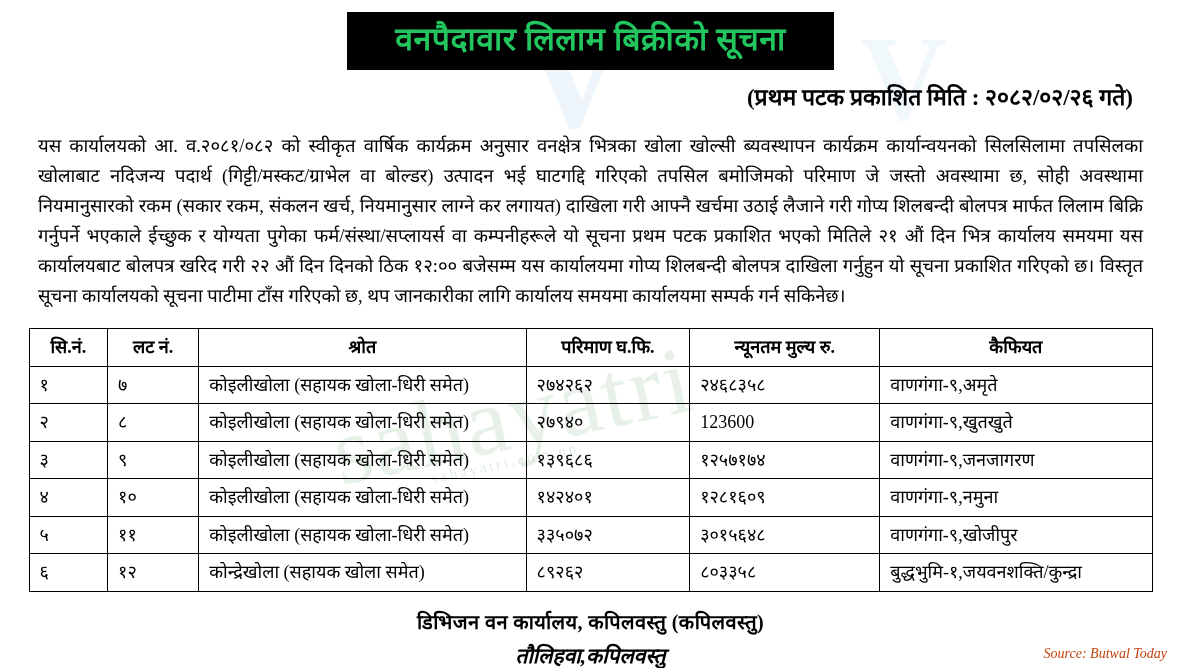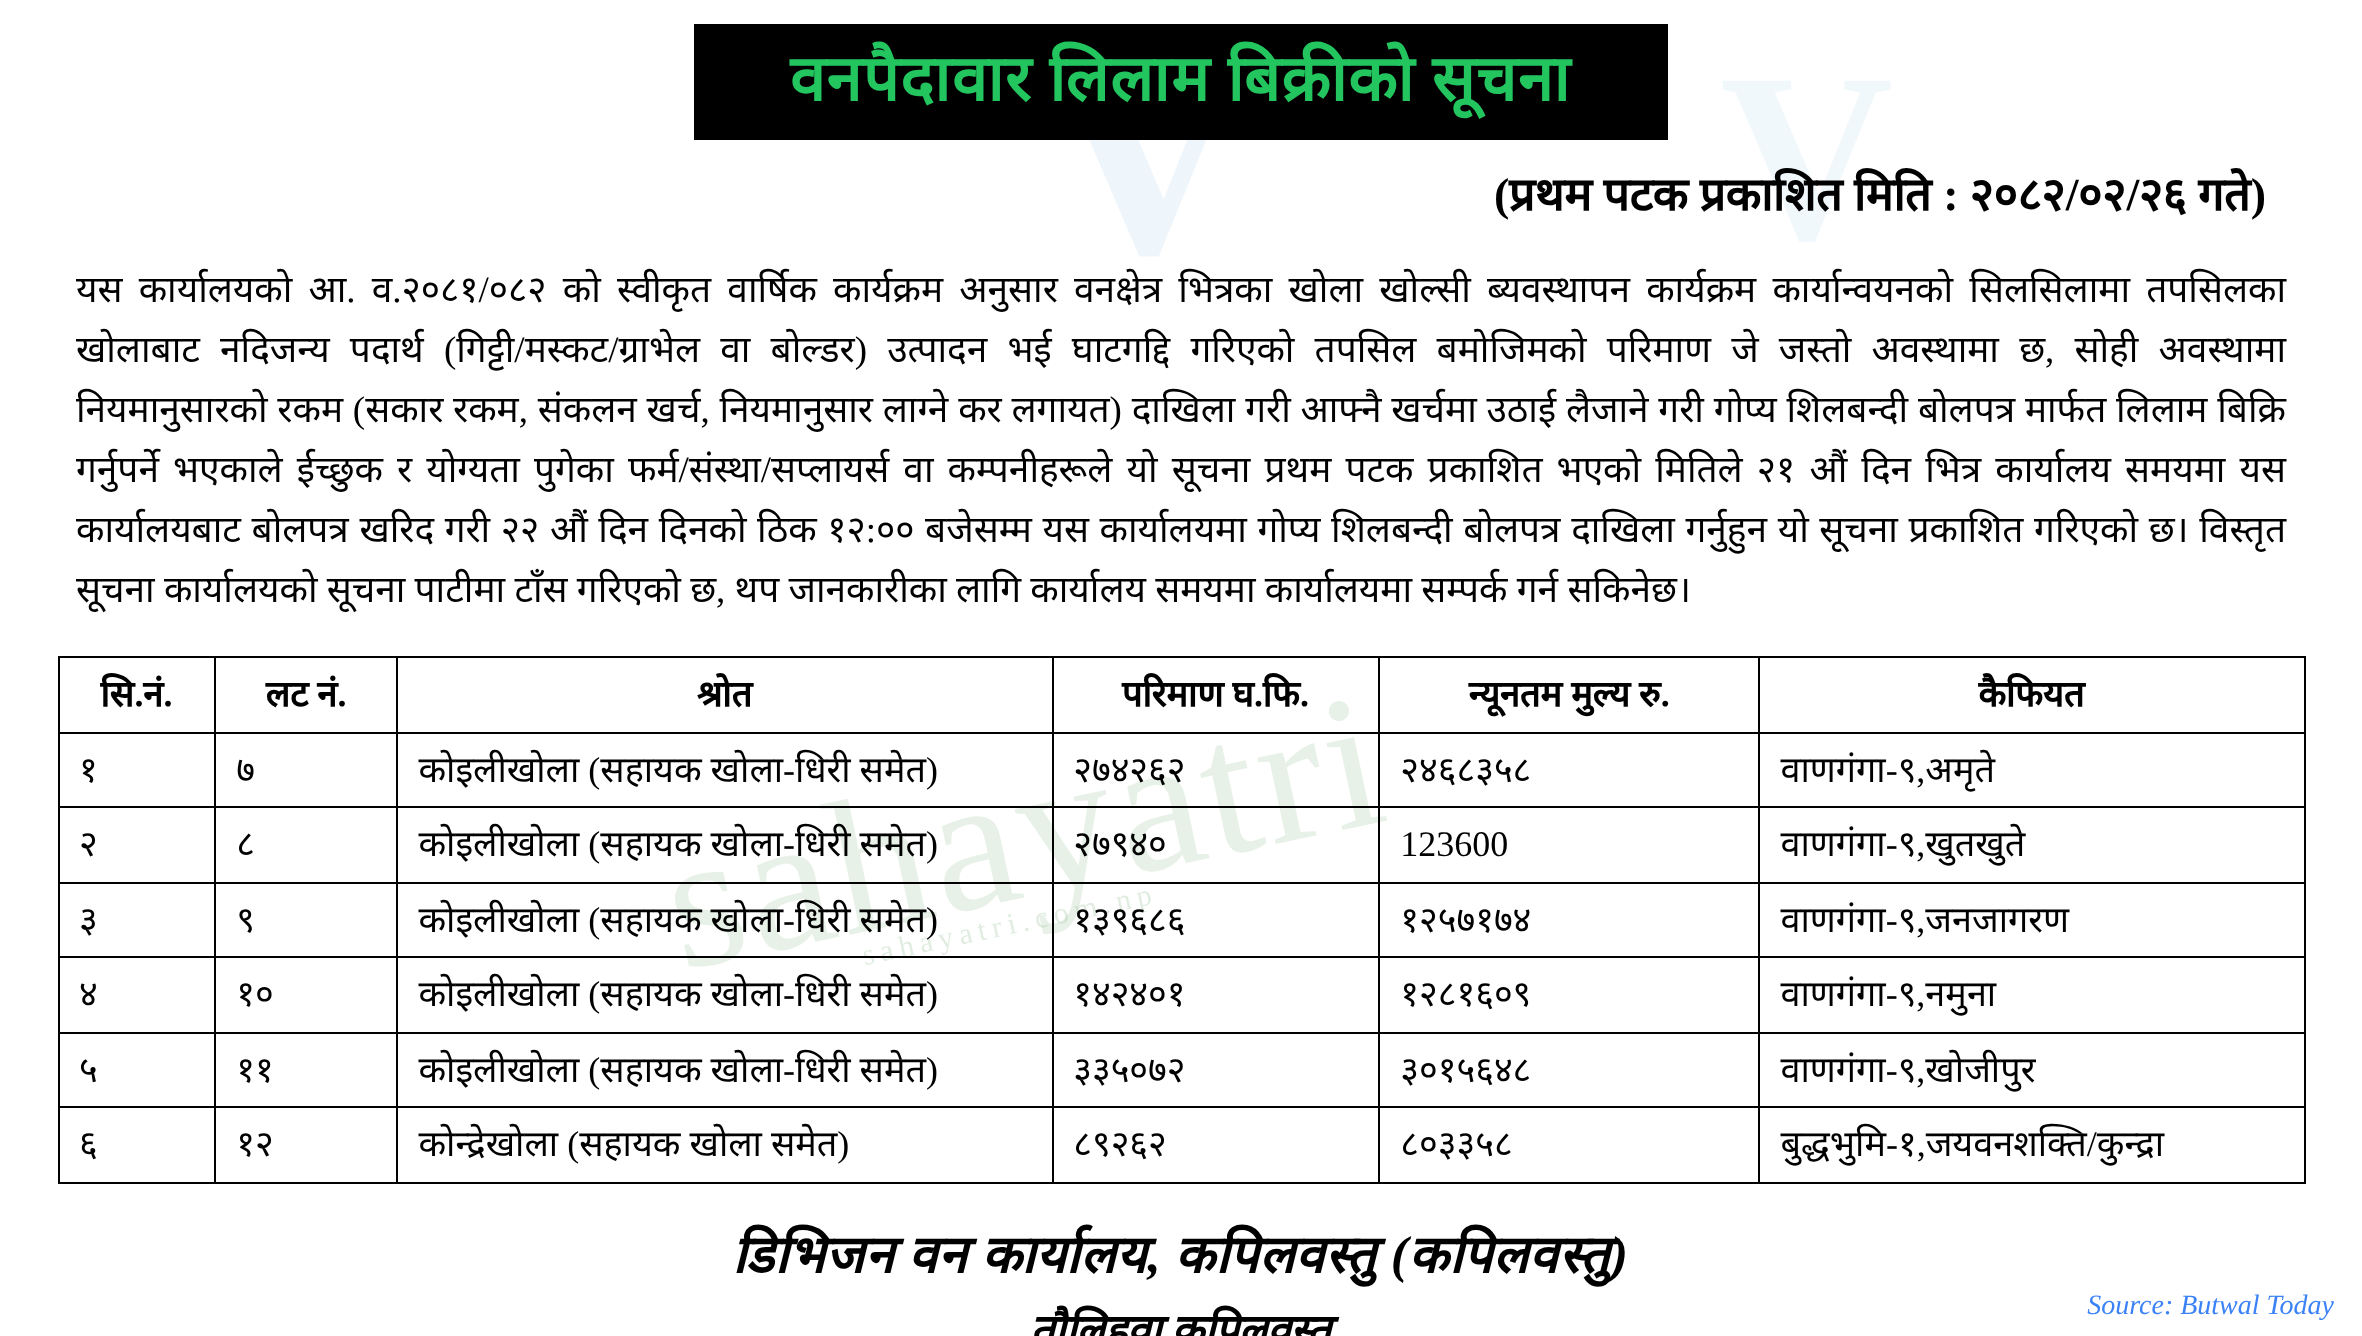--- a/index.html
+++ b/index.html
@@ -134,39 +134,38 @@
   .col-qty  { width: 160px; }
   .col-min  { width: 190px; }
   .col-rem  { width: 270px; }
 
   
   .footer {
     text-align: center;
     padding-top: 16px;
   }
   .footer .line1 {
-    font-size: 26px;
+    font-size: 20px;
     font-weight: bold;
     letter-spacing: 0.4px;
-    font-style: italic;
   }
   .footer .line2 {
     font-size: 21px;
     font-weight: bold;
     padding-top: 6px;
     font-style: italic;
   }
 
   .source {
     position: absolute;
     right: 14px;
     bottom: 6px;
     font-size: 14px;
     font-style: italic;
-    color: #3b82f6;
+    color: #c2410c;
     z-index: 3;
     font-family: "Liberation Serif", serif;
   }
 </style>
 </head>
 <body>
 
 <div class="page">
 
   <div class="watermark">

